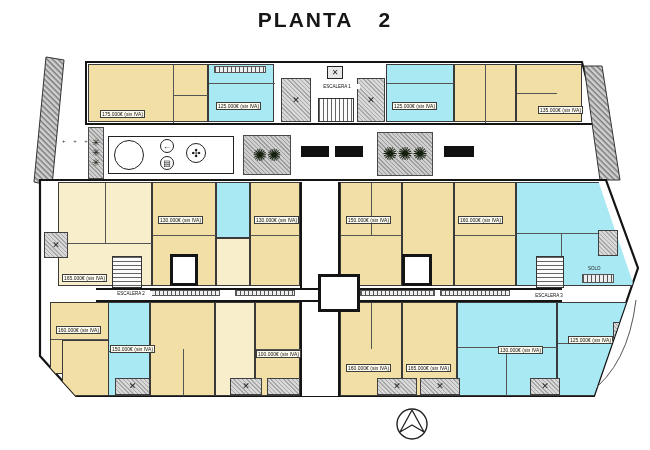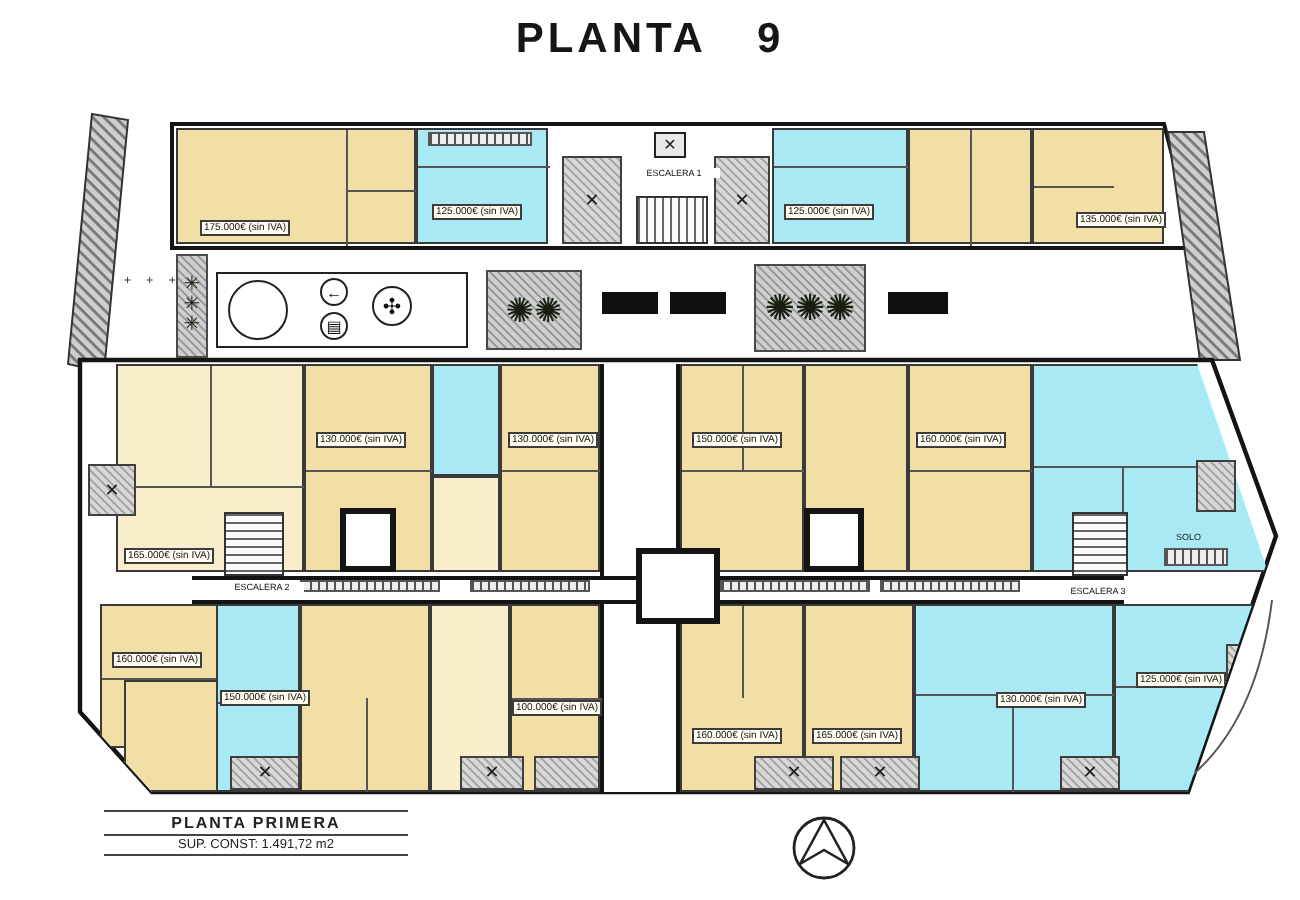--- a/index.html
+++ b/index.html
@@ -48,21 +48,21 @@
   .tb .l2{font-size:6.5px;border-bottom:1px solid #444;padding:1px 0;}
   .crossrow{position:absolute;font-size:6px;letter-spacing:3px;color:#333;z-index:2;}
   #body{position:absolute;left:40px;top:180px;width:598px;height:216px;z-index:1;
         clip-path:polygon(0 0,94.6% 0,100% 40.7%,92.6% 100%,6% 100%,0 81.5%);}
 </style>
 </head>
 <body>
 
 <div class="sheet">
 
-  <div class="title">PLANTA 9</div>
+  <div class="title">PLANTA 2</div>
 
   <svg class="base" width="650" height="450">
     <defs>
       <pattern id="hatch" width="4" height="4" patternTransform="rotate(135)" patternUnits="userSpaceOnUse">
         <rect width="4" height="4" fill="#cfcfcf"></rect>
           <rect width="1.4" height="4" fill="#777"></rect>
       </pattern>
     </defs>
 
     <polygon points="86,62 582,62 598,124 86,124" fill="#ffffff" stroke="#141414" stroke-width="2"></polygon>
@@ -232,18 +232,14 @@
     <div class="plabel" style="left:418px;top:36px;">160.000€ (sin IVA)</div>
     <div class="plabel" style="left:16px;top:146px;">160.000€ (sin IVA)</div>
     <div class="plabel" style="left:70px;top:165px;">150.000€ (sin IVA)</div>
     <div class="plabel" style="left:216px;top:170px;">100.000€ (sin IVA)</div>
     <div class="plabel" style="left:306px;top:184px;">160.000€ (sin IVA)</div>
     <div class="plabel" style="left:366px;top:184px;">165.000€ (sin IVA)</div>
     <div class="plabel" style="left:458px;top:166px;">130.000€ (sin IVA)</div>
     <div class="plabel" style="left:528px;top:156px;">125.000€ (sin IVA)</div>
   </div>
 
-  <div class="tb">
-    <div class="l1">PLANTA PRIMERA</div>
-    <div class="l2">SUP. CONST: 1.491,72 m2</div>
-  </div>
 
 </div>
 
 </body></html>

